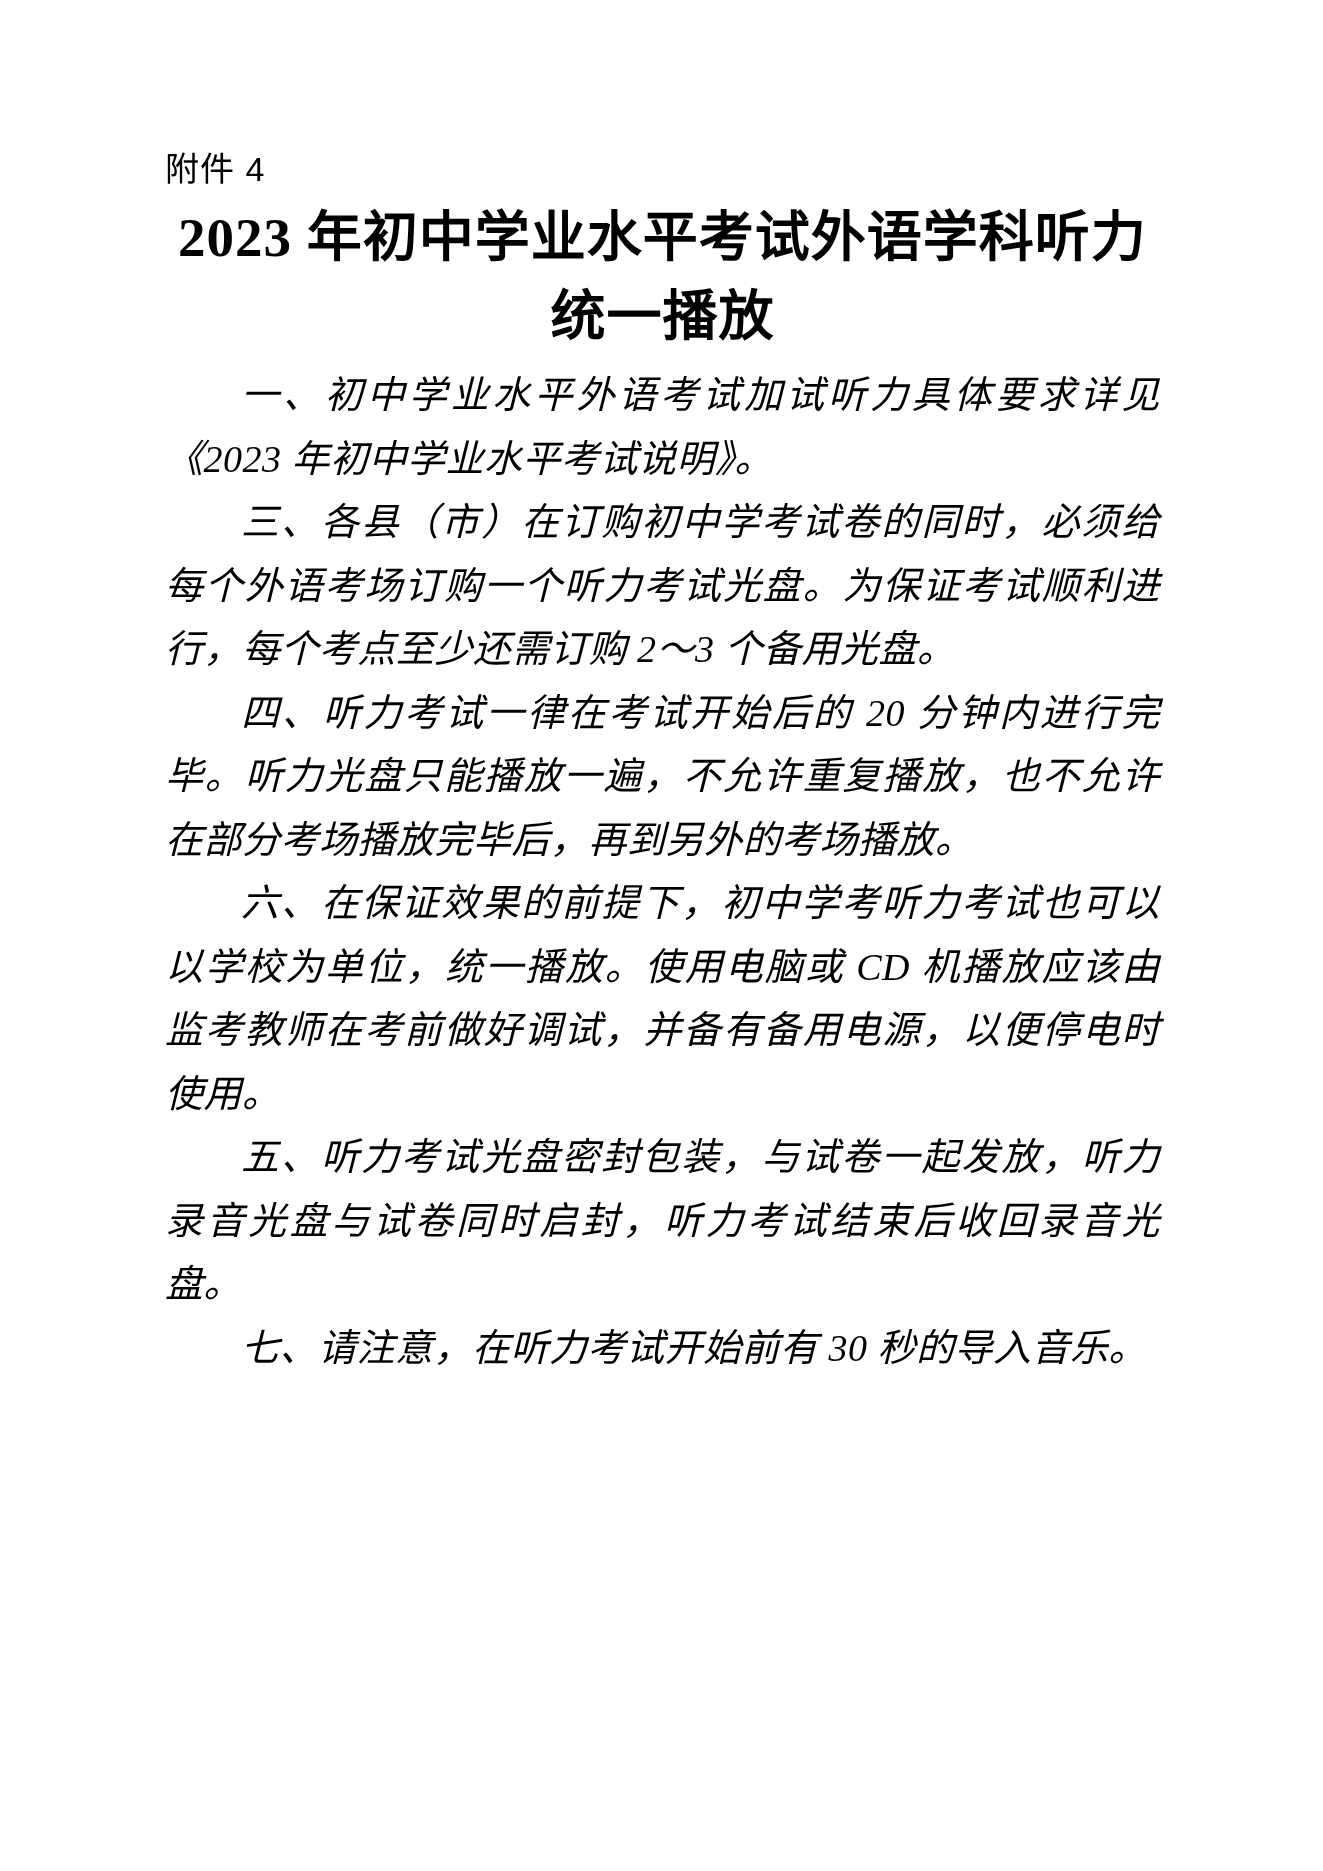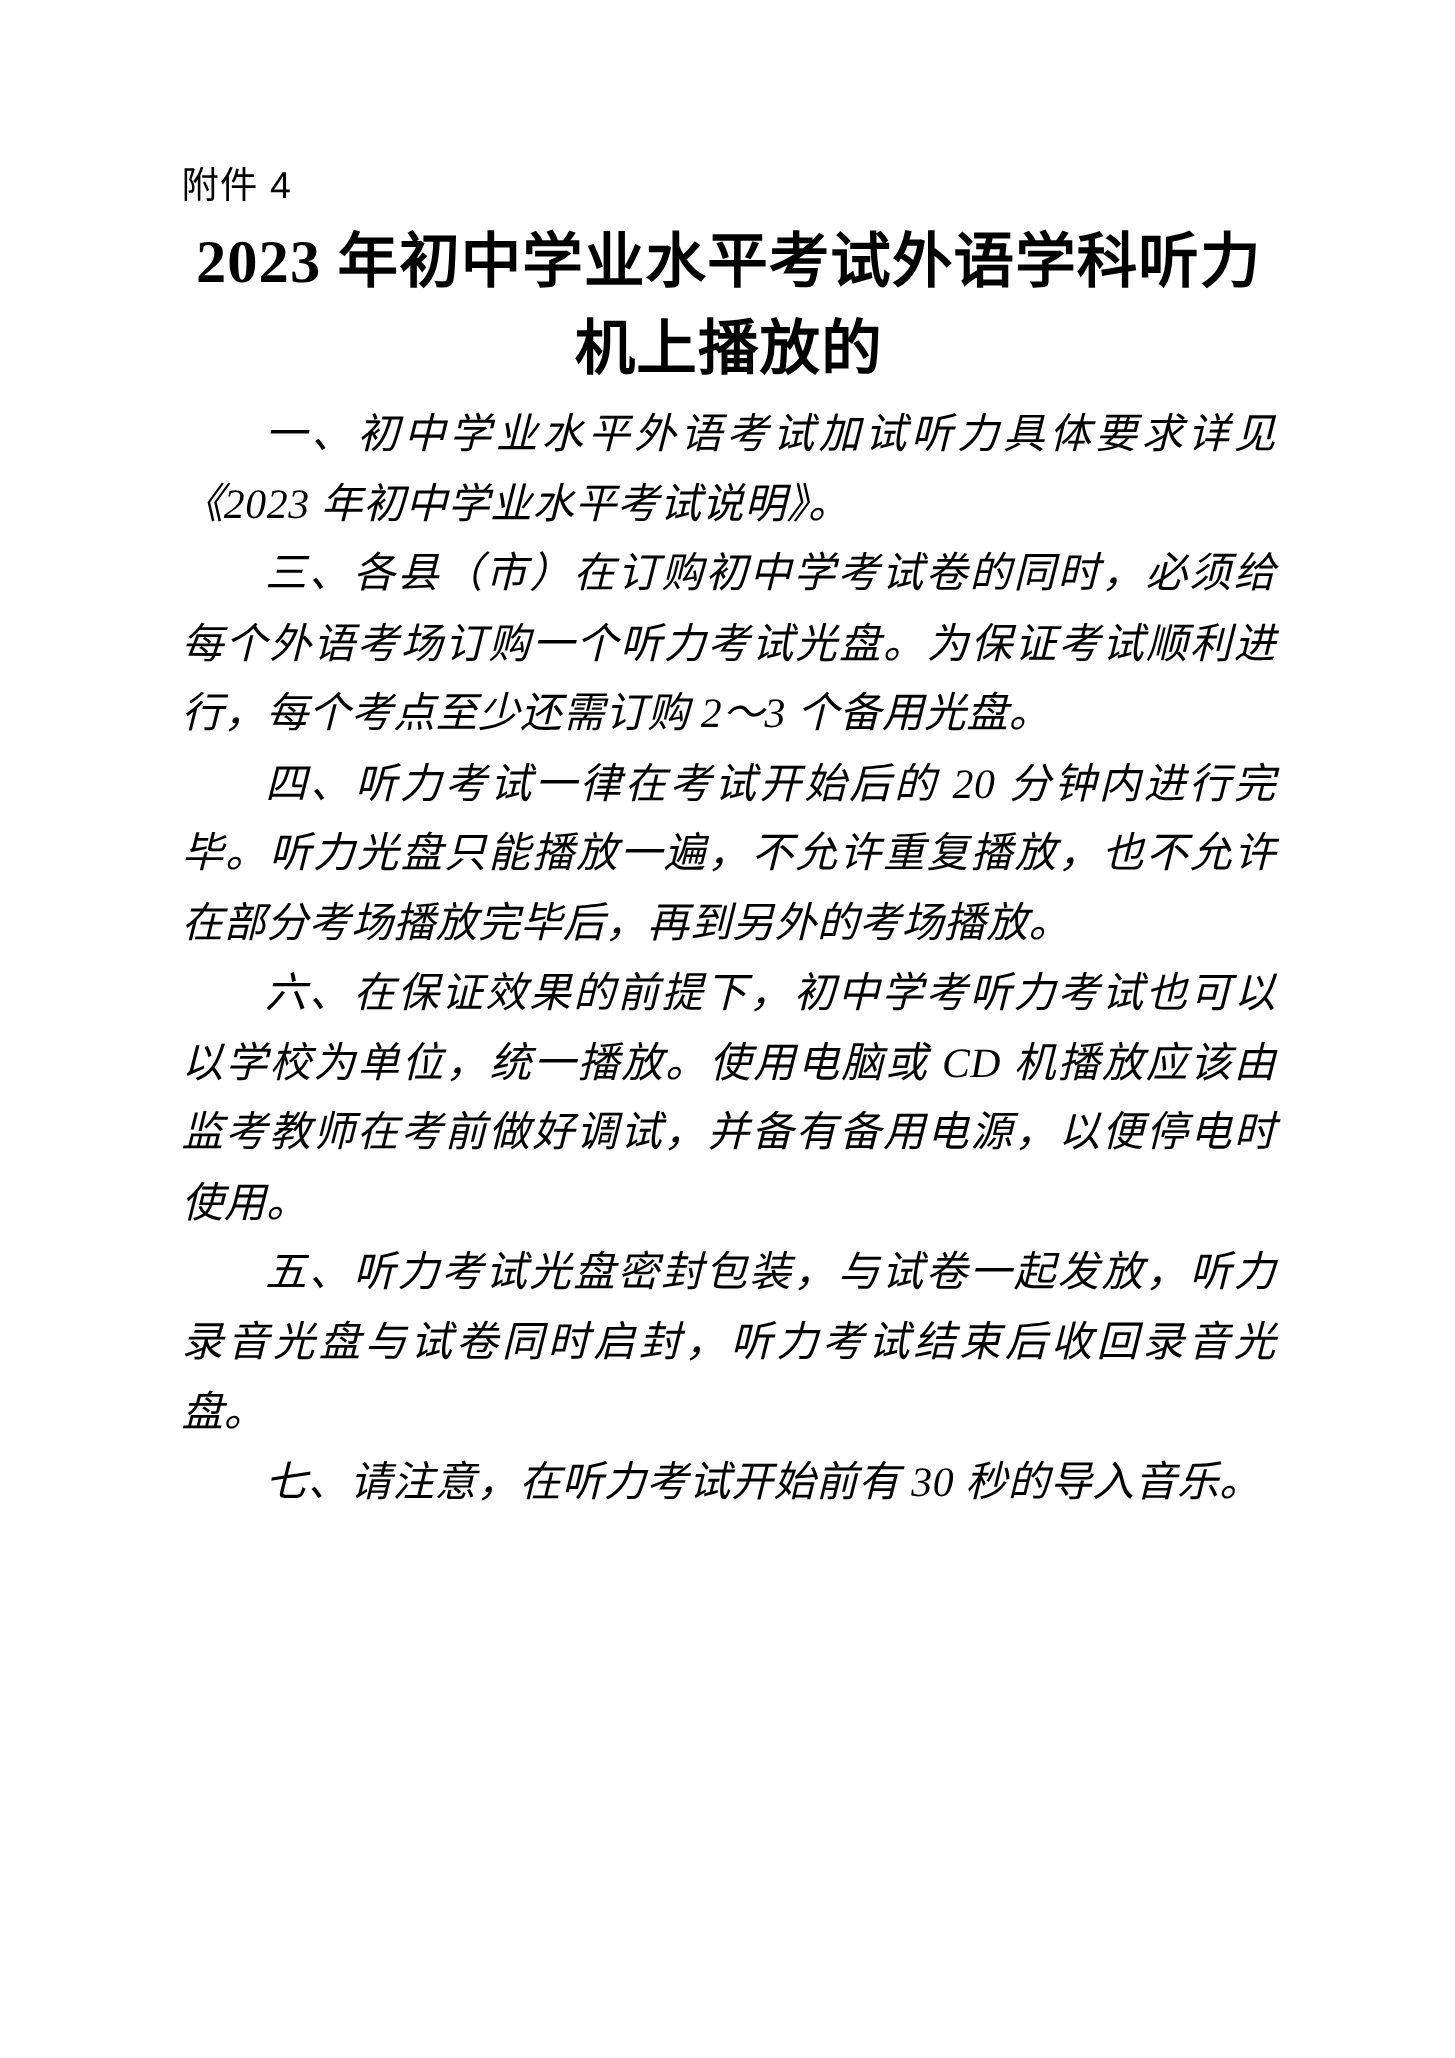--- a/index.html
+++ b/index.html
@@ -67,21 +67,21 @@
 </style>
 </head>
 <body>
 
 <div class="page" style="background: rgb(255, 255, 255); color: rgb(0, 0, 0);">
 
   <div class="attachment-label">附件 4</div>
 
   <h1 class="doc-title">
     <span class="title-line">2023 年初中学业水平考试外语学科听力</span>
-    <span class="title-line">机上播放的</span>
+    <span class="title-line">统一播放</span>
   </h1>
 
   <div class="doc-body">
     <p>一、初中学业水平外语考试加试听力具体要求详见《2023 年初中学业水平考试说明》。</p>
     <p>三、各县（市）在订购初中学考试卷的同时，必须给每个外语考场订购一个听力考试光盘。为保证考试顺利进行，每个考点至少还需订购 2～3 个备用光盘。</p>
     <p>四、听力考试一律在考试开始后的 20 分钟内进行完毕。听力光盘只能播放一遍，不允许重复播放，也不允许在部分考场播放完毕后，再到另外的考场播放。</p>
     <p>六、在保证效果的前提下，初中学考听力考试也可以以学校为单位，统一播放。使用电脑或 CD 机播放应该由监考教师在考前做好调试，并备有备用电源，以便停电时使用。</p>
     <p>五、听力考试光盘密封包装，与试卷一起发放，听力录音光盘与试卷同时启封，听力考试结束后收回录音光盘。</p>
     <p>七、请注意，在听力考试开始前有 30 秒的导入音乐。</p>
   </div>

